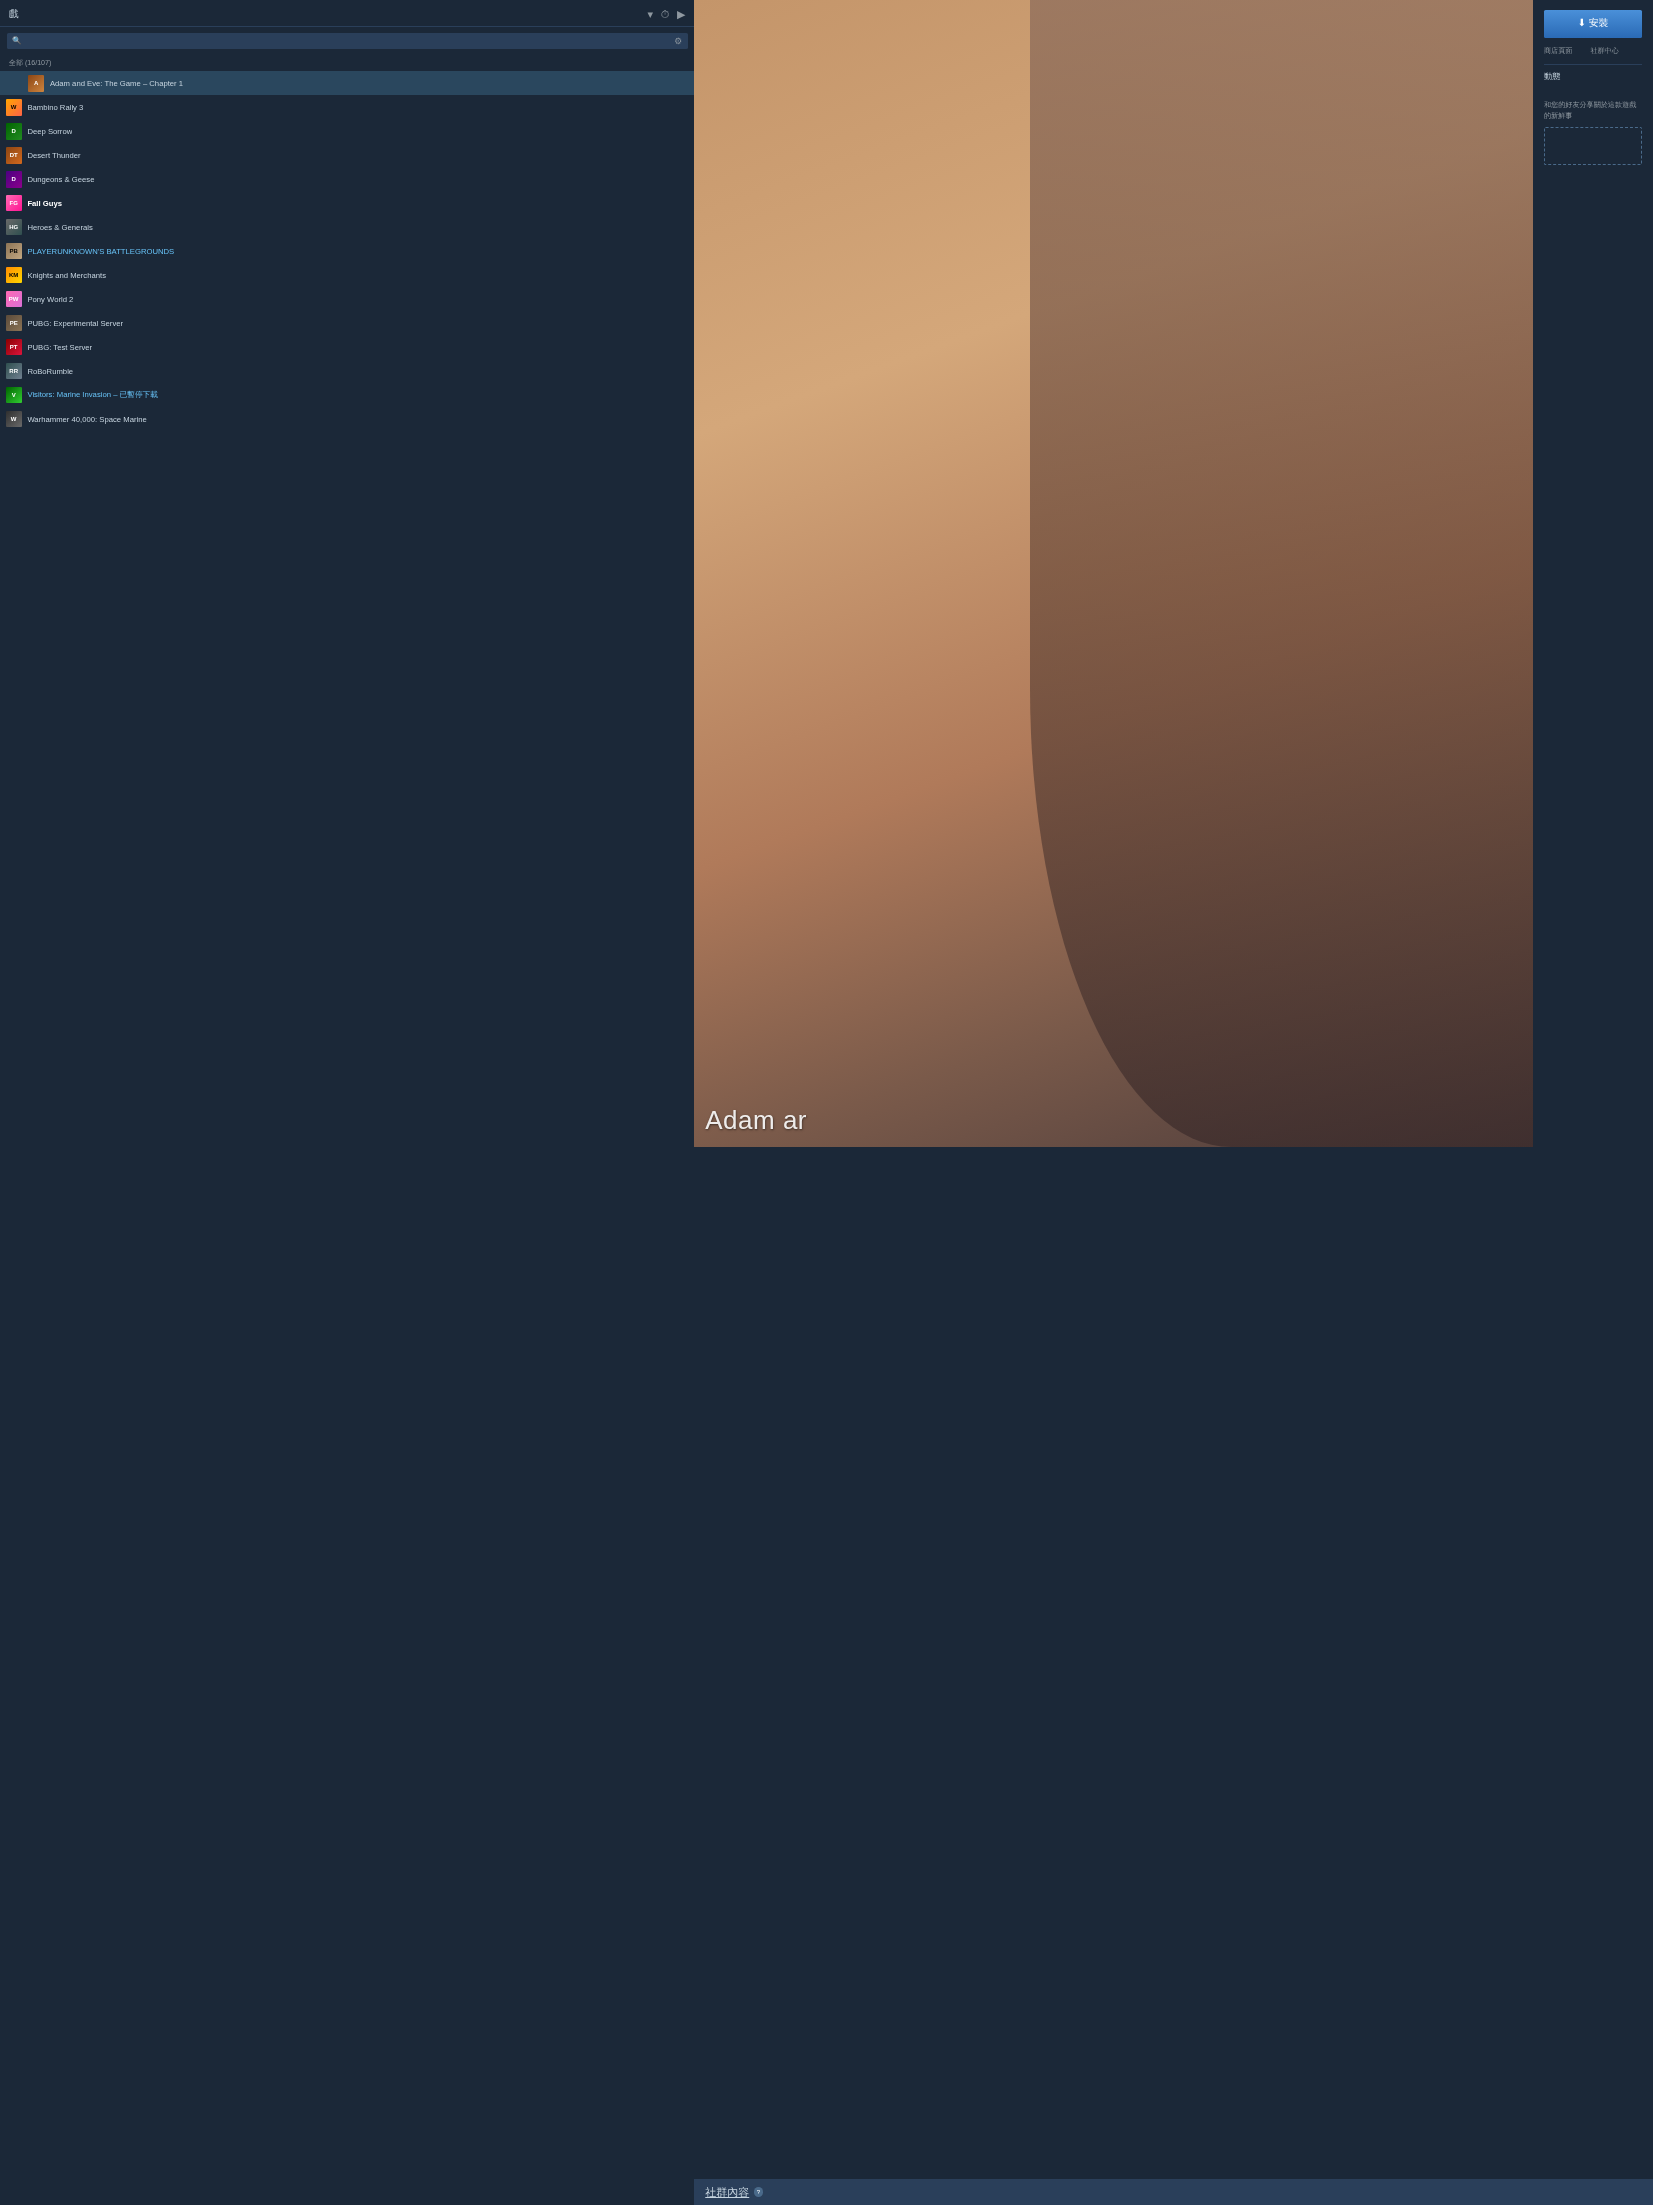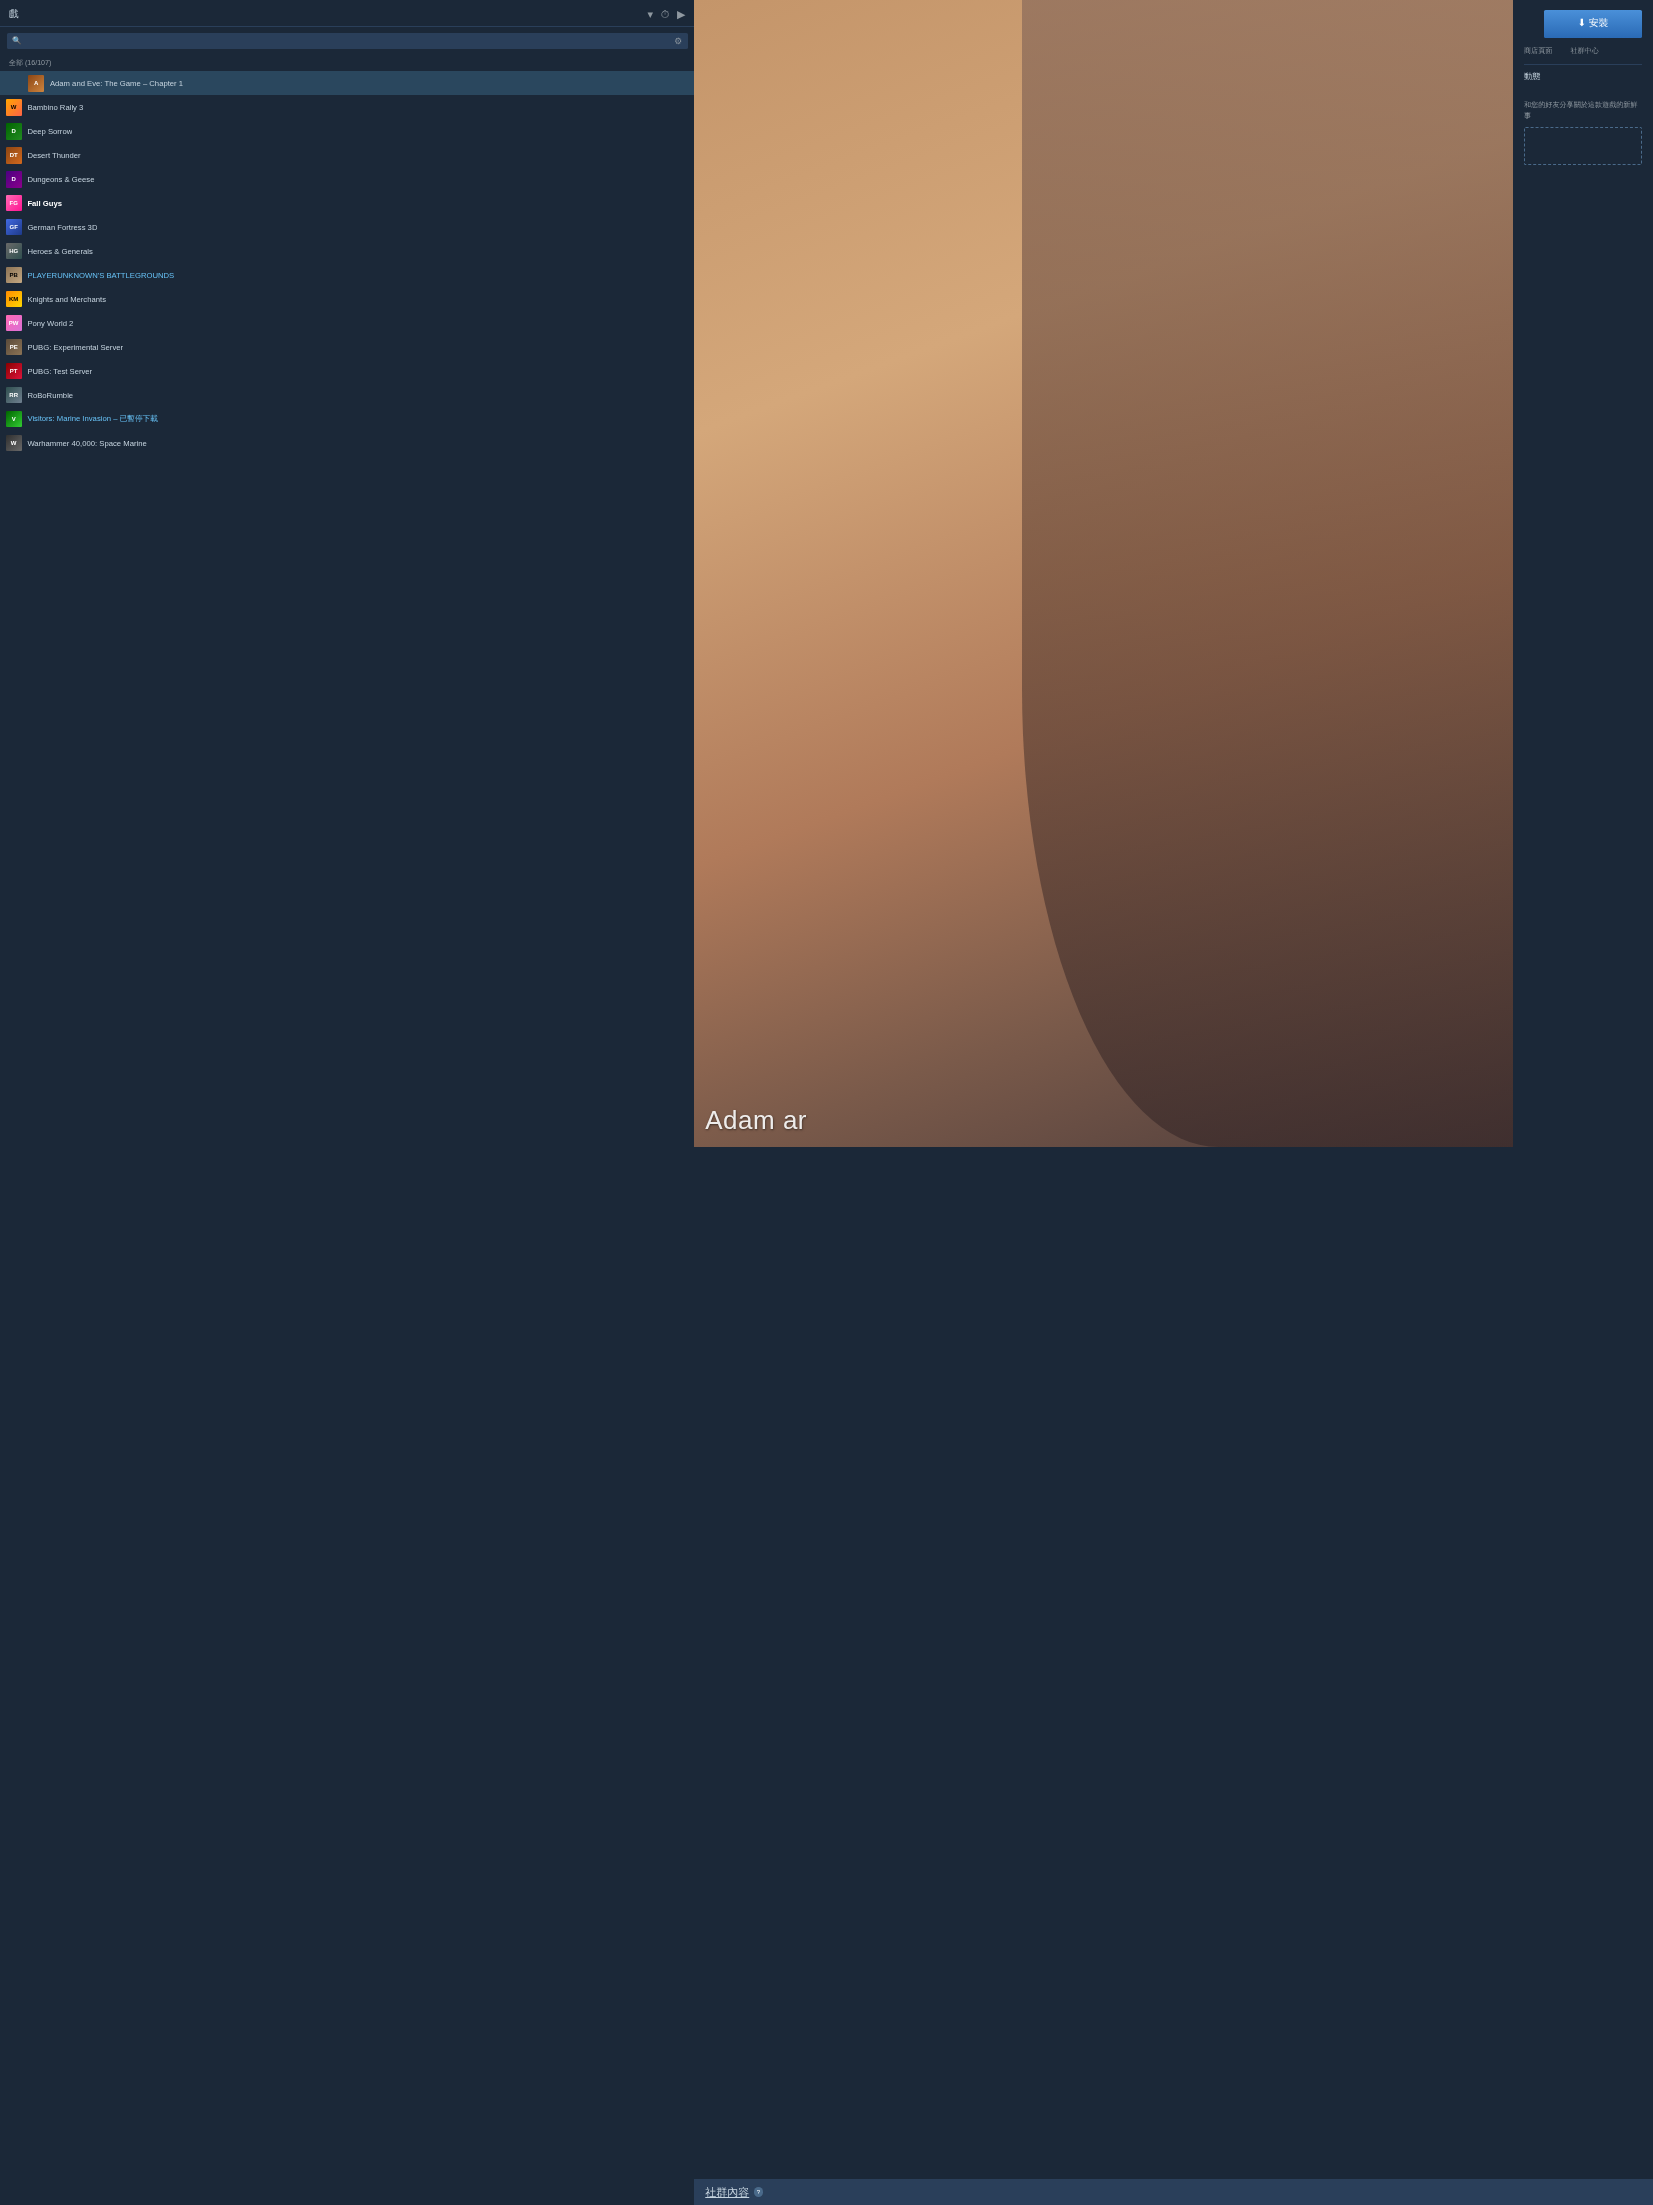--- a/index.html
+++ b/index.html
@@ -195,21 +195,20 @@
       padding: 7.7px 16.4px;
       font-size: 9.8px;
       cursor: pointer;
       border-radius: 1.6px;
       display: flex;
       align-items: center;
       gap: 5.5px;
       align-self: flex-start;
       min-width: 98px;
       justify-content: center;
-      margin-left: 20px;
     }
 
     .action-links {
       display: flex;
       gap: 18px;
     }
 
     .action-link {
       color: #8f98a0;
       font-size: 7.1px;
@@ -332,24 +331,20 @@
       </div>
       <div class="game-item">
         <div class="game-icon icon-dungeons">D</div>
         <span class="game-name">Dungeons &amp; Geese</span>
       </div>
       <div class="game-item">
         <div class="game-icon icon-fallguys">FG</div>
         <span class="game-name bold">Fall Guys</span>
       </div>
       <div class="game-item">
-        <div class="game-icon icon-german">GF</div>
-        <span class="game-name">German Fortress 3D</span>
-      </div>
-      <div class="game-item">
         <div class="game-icon icon-heroes">HG</div>
         <span class="game-name">Heroes &amp; Generals</span>
       </div>
       <div class="game-item">
         <div class="game-icon icon-pubg">PB</div>
         <span class="game-name cyan">PLAYERUNKNOWN'S BATTLEGROUNDS</span>
       </div>
       <div class="game-item">
         <div class="game-icon icon-knights">KM</div>
         <span class="game-name">Knights and Merchants</span>

